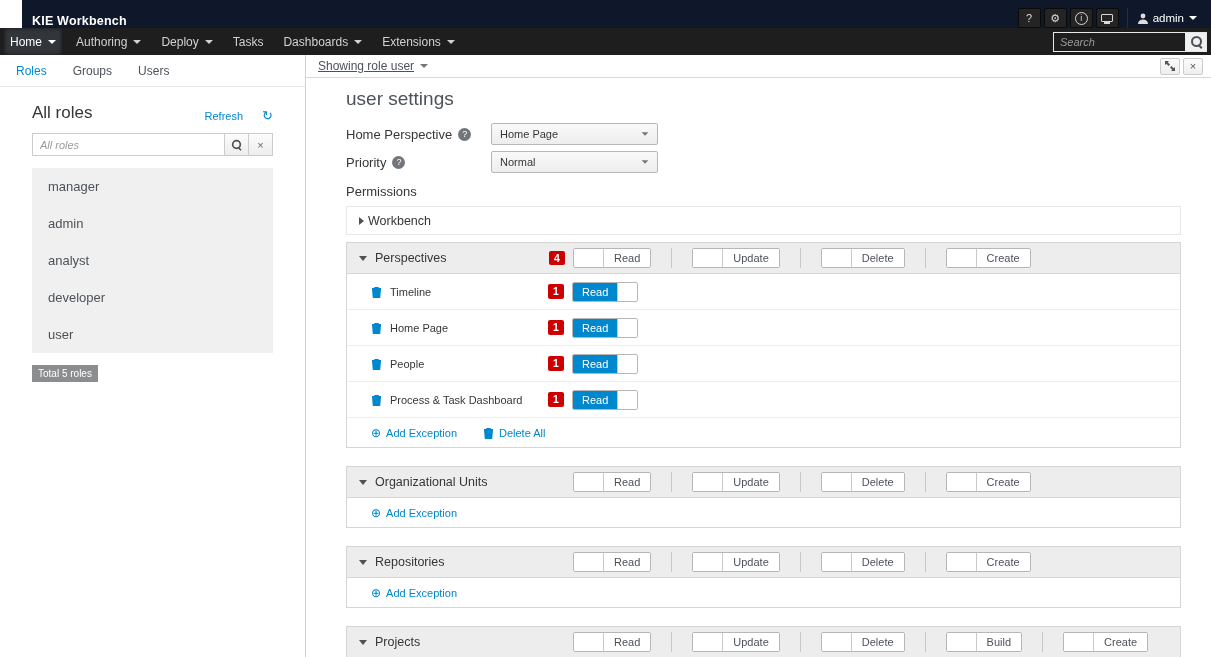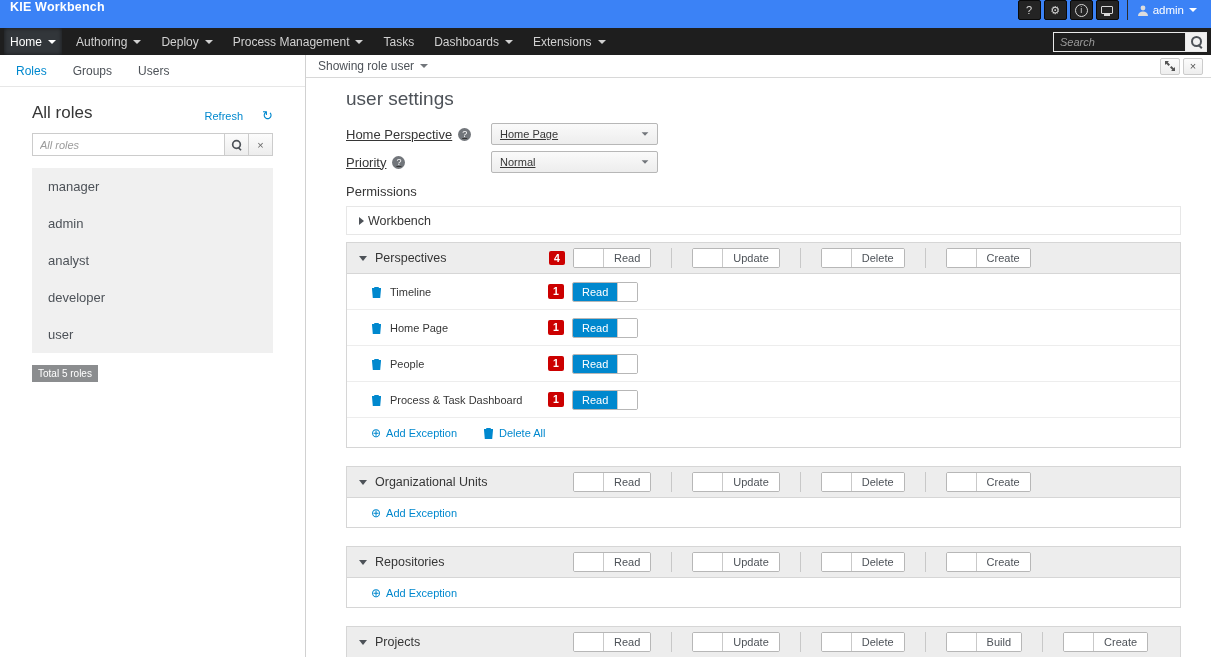--- a/index.html
+++ b/index.html
@@ -1,20 +1,20 @@
 <!DOCTYPE html>
 <html><head>
 <meta charset="utf-8">
 <style>
   * { box-sizing: border-box; margin: 0; padding: 0; }
   html,body { width:1211px; height:657px; overflow:hidden; }
   body { font-family:"Liberation Sans", sans-serif; background:#fff; color:#363636; }
 
   
-  .topbar { height:28px; background:#3b82f6; display:flex; align-items:flex-start; justify-content:space-between; padding:0 6px 0 10px; }
+  .topbar { height:28px; background:#0f172a; display:flex; align-items:flex-end; justify-content:space-between; padding:0 6px 0 10px;margin-left:22px; }
   .brand { color:#fff; font-size:12.5px; font-weight:bold; letter-spacing:.2px; }
   .top-right { display:flex; align-items:center; gap:3px; }
   .tb-btn { width:23px; height:20px; background:#242424; border:1px solid #0a0a0a; border-radius:2px; color:#d8d8d8; display:inline-flex; align-items:center; justify-content:center; font-size:11px; cursor:pointer; }
   .circ { display:inline-flex; align-items:center; justify-content:center; width:13px; height:13px; border-radius:50%; border:1px solid currentColor; font-size:9px; line-height:1; }
   .display-glyph { display:inline-block; width:12px; height:8px; border:1px solid #d8d8d8; border-radius:1px; position:relative; }
   .display-glyph::after { content:""; position:absolute; left:2px; bottom:-3px; width:6px; height:2px; background:#d8d8d8; }
   .tb-user { display:flex; align-items:center; gap:5px; color:#fff; font-size:11.5px; padding:0 8px 0 10px; border-left:1px solid #2c2c2c; margin-left:5px; height:20px; cursor:pointer; }
 
   
   .navbar { height:27px; background:#1e1e1e; display:flex; align-items:center; padding:0 4px; }
@@ -47,28 +47,28 @@
   .side-search input { flex:1; height:23px; border:1px solid #ccc; font-size:11px; padding:0 7px; outline:none; min-width:0; }
   .side-search input::placeholder { font-style:italic; color:#9b9b9b; }
   .side-btn { width:24px; height:23px; border:1px solid #ccc; border-left:none; background:linear-gradient(#fcfcfc,#ededed); display:inline-flex; align-items:center; justify-content:center; cursor:pointer; font-size:11px; color:#666; }
   .side-btn .mag { transform:scale(.85); }
   .role-list { list-style:none; margin:0 32px; background:#f0f0f0; }
   .role-list li { padding:11px 16px; font-size:13px; color:#4d5258; cursor:pointer; }
   .total-badge { display:inline-block; margin:12px 0 0 32px; background:#8b8d8f; color:#fff; font-size:10px; padding:3px 6px; }
 
   
   .main-header { height:25px; border-bottom:1px solid #d8d8d8; display:flex; align-items:center; justify-content:space-between; padding:0 8px 0 12px; }
-  .mh-title { font-size:12px; color:#4d5258; display:flex; align-items:center; gap:6px; cursor:pointer; }
+  .mh-title { font-size:12px; color:#4d5258; display:flex; align-items:center; gap:6px; cursor:pointer;text-decoration:underline; }
   .mh-actions { display:flex; gap:3px; }
   .mh-btn { width:20px; height:17px; border:1px solid #ccc; background:linear-gradient(#fcfcfc,#eee); border-radius:2px; display:inline-flex; align-items:center; justify-content:center; font-size:11px; color:#555; cursor:pointer; line-height:1; }
 
   
   .content { padding:6px 30px 0 40px; overflow:hidden; }
   .page-title { font-size:19px; font-weight:normal; color:#4d5258; margin:4px 0 12px; }
-  .form-row { display:flex; align-items:center; margin-bottom:4px; height:24px;text-decoration:underline; }
+  .form-row { display:flex; align-items:center; margin-bottom:4px; height:24px; }
   .form-label { width:145px; font-size:13px; color:#363636; display:flex; align-items:center; gap:6px; }
   .help-circ { background:#72767b; color:#fff; border:none; width:13px; height:13px; }
   .select { width:167px; height:22px; border:1px solid #b7b7b7; border-radius:2px; background:linear-gradient(#fafafa,#ededed); font-size:11px; color:#363636; display:flex; align-items:center; justify-content:space-between; padding:0 8px; cursor:pointer; }
   .select .caret { border-top-color:#72767b; transform:scale(.85); }
   .perm-label { font-size:13px; margin:10px 0 7px; }
   .wb-row { border:1px solid #e7e7e7; padding:6px 12px; font-size:12.5px; color:#363636; margin-bottom:7px; display:flex; align-items:center; gap:4px; height:29px; cursor:pointer; }
   .tri-r { width:0; height:0; border-top:4px solid transparent; border-bottom:4px solid transparent; border-left:5px solid #4d5258; }
   .tri-d { width:0; height:0; border-left:4px solid transparent; border-right:4px solid transparent; border-top:5px solid #4d5258; }
 
   
@@ -126,24 +126,20 @@
   </div>
   <div class="nav-item">
     <span>Authoring</span>
       <span class="caret"></span>
   </div>
   <div class="nav-item">
     <span>Deploy</span>
       <span class="caret"></span>
   </div>
   <div class="nav-item">
-    <span>Process Management</span>
-      <span class="caret"></span>
-  </div>
-  <div class="nav-item">
     <span>Tasks</span>
   </div>
   <div class="nav-item">
     <span>Dashboards</span>
       <span class="caret"></span>
   </div>
   <div class="nav-item">
     <span>Extensions</span>
       <span class="caret"></span>
   </div>

